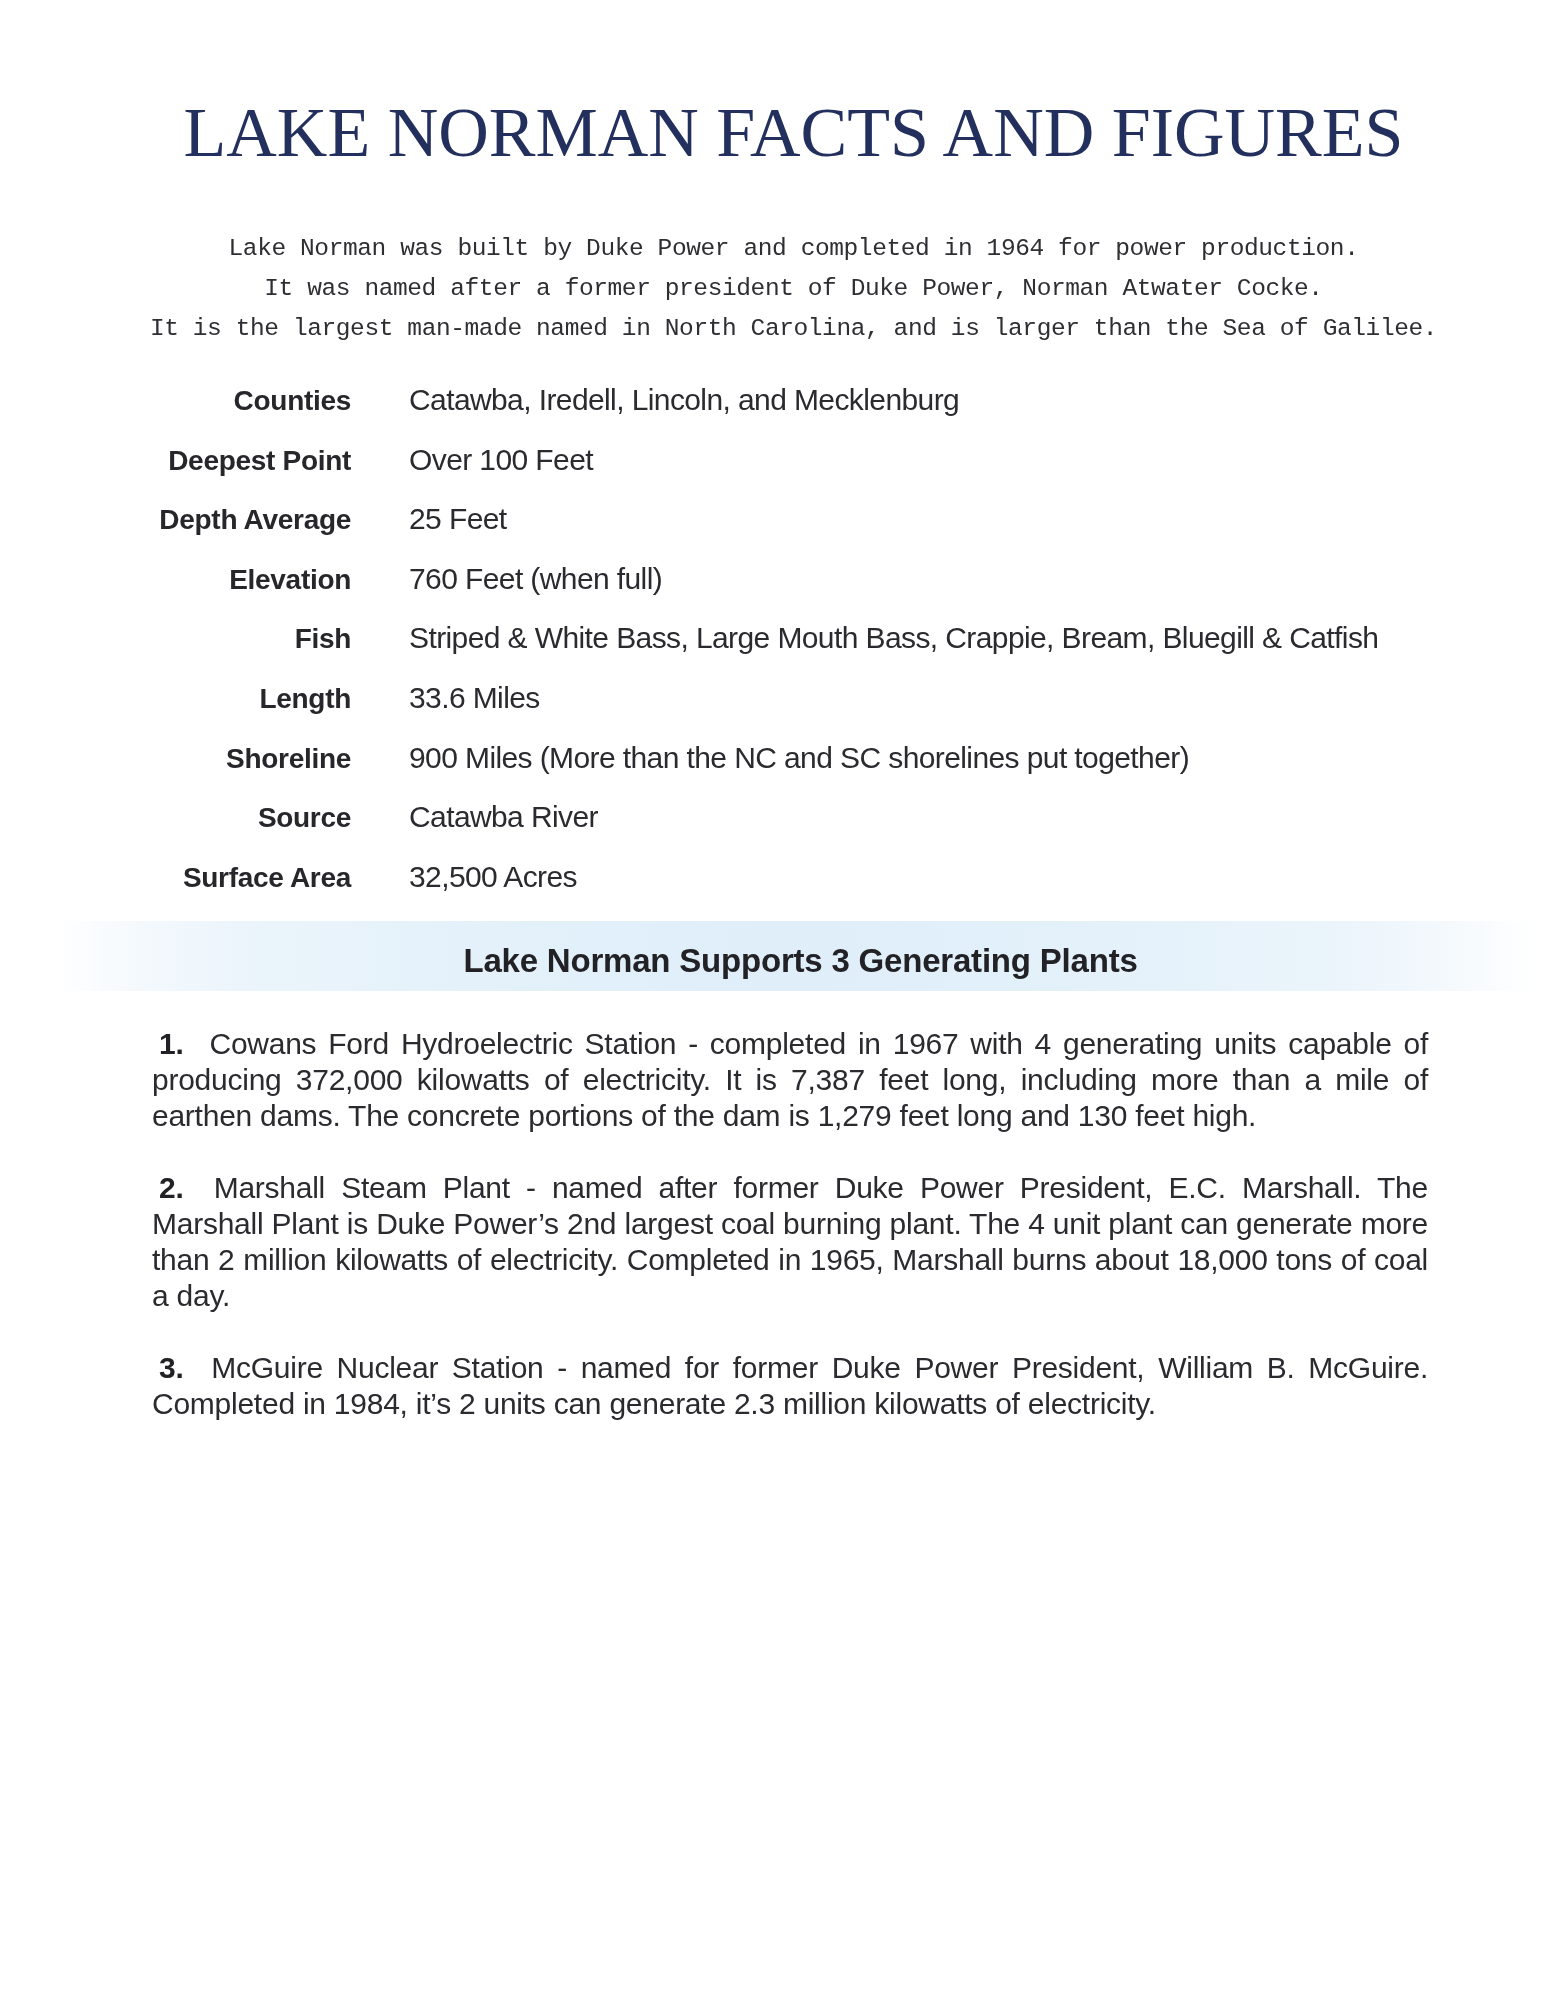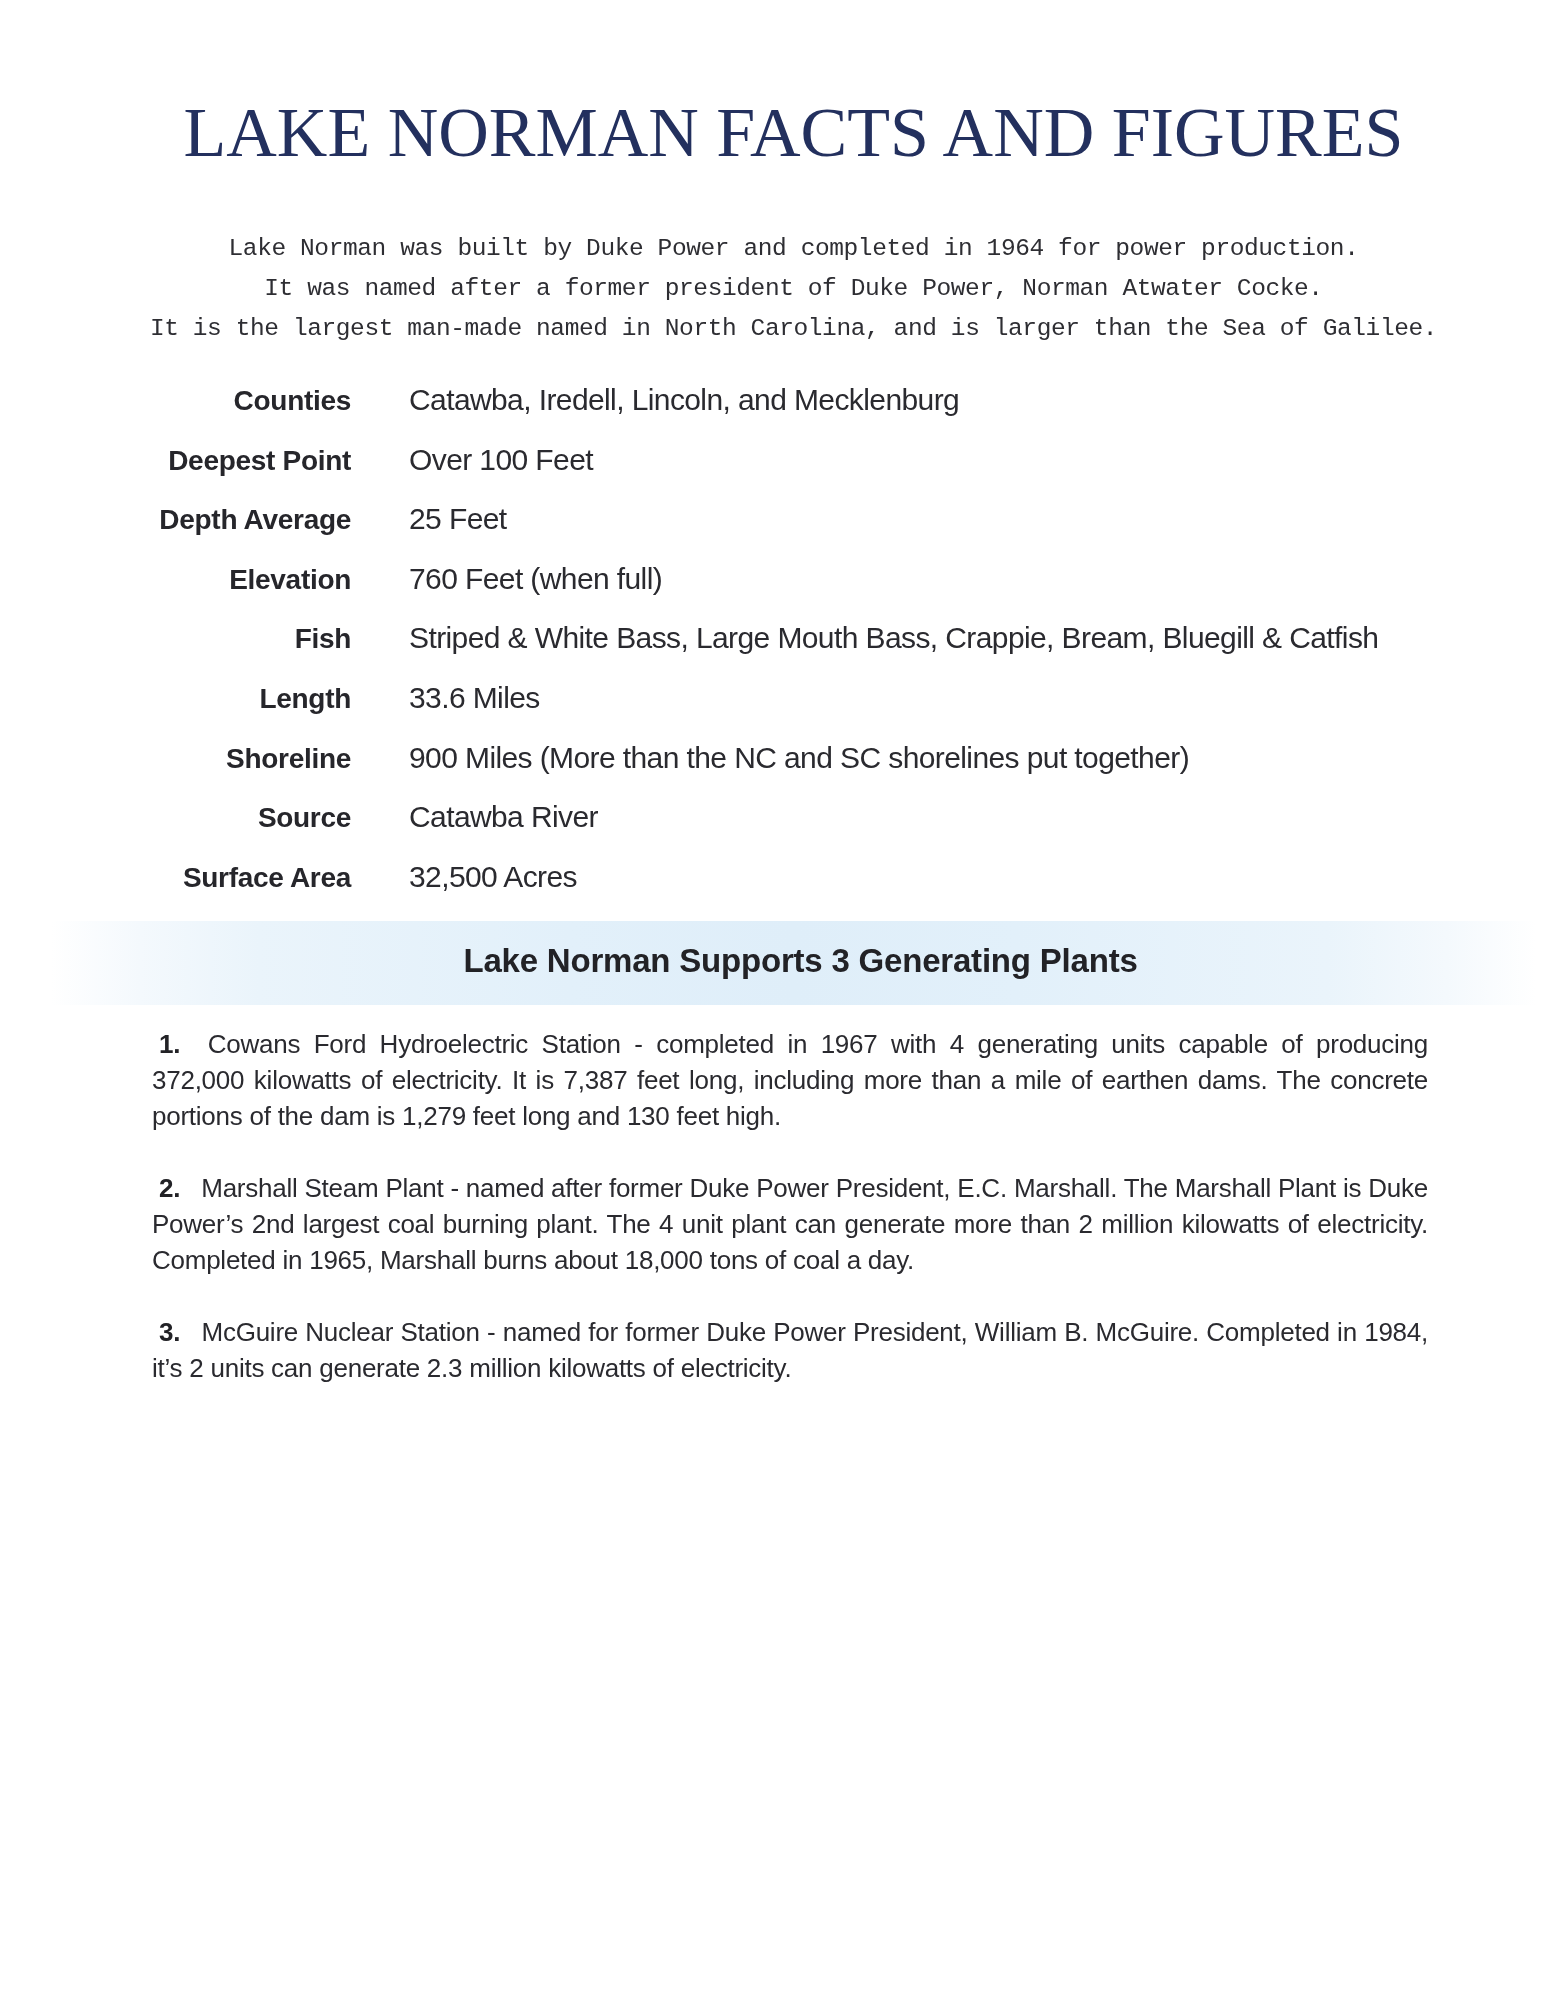--- a/index.html
+++ b/index.html
@@ -65,21 +65,21 @@
       font-size: 30px;
       color: #2a2a2f;
       letter-spacing: -0.6px;
       white-space: nowrap;
     }
     .banner {
       position: absolute;
       top: 900px;
       left: 30px;
       width: 1485px;
-      height: 84px;
+      height: 70px;
       background: linear-gradient(to right,
         rgba(255,255,255,0) 0%,
         #f4f9fd 6%,
         #eaf4fb 14%,
         #e2f0fa 35%,
         #dfeef9 50%,
         #e2f0fa 65%,
         #eaf4fb 86%,
         #f4f9fd 94%,
         rgba(255,255,255,0) 100%);
@@ -99,21 +99,21 @@
       letter-spacing: -0.2px;
     }
     .plants {
       position: absolute;
       top: 998px;
       left: 124px;
       width: 1290px;
     }
     .plant {
       font-family: "Liberation Sans", sans-serif;
-      font-size: 26px;
+      font-size: 30px;
       line-height: 36px;
       color: #2a2a2f;
       text-align: justify;
       text-align-last: left;
       letter-spacing: -0.25px;
       margin-bottom: 36px;
     }
     .plant-num {
       font-weight: bold;
       color: #222226;

